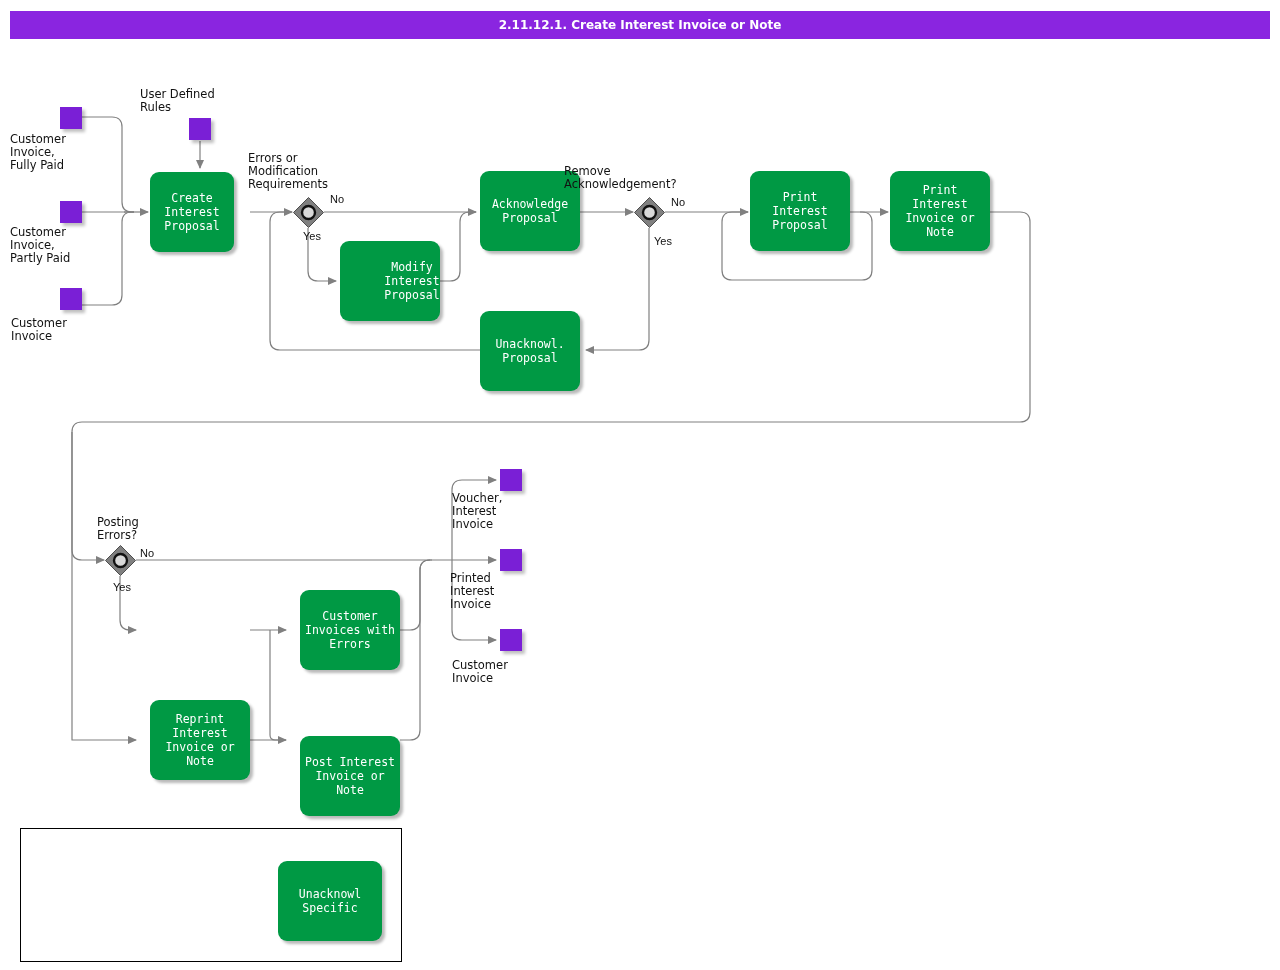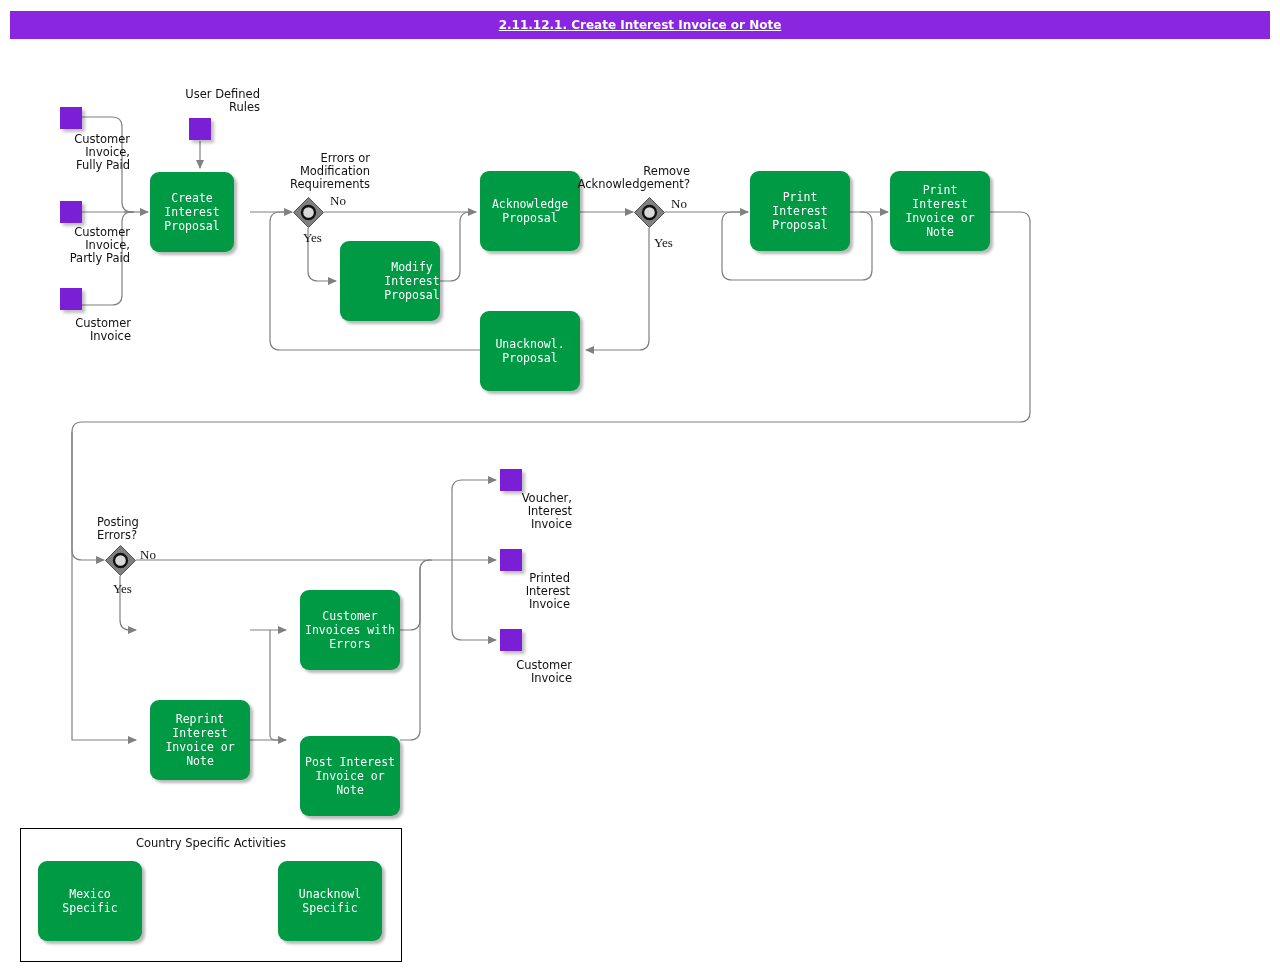--- a/index.html
+++ b/index.html
@@ -25,21 +25,20 @@
     width: 1260px;
     height: 28px;
     background: #8A25E0;
     color: #ffffff;
     font-size: 12px;
     font-weight: bold;
     display: flex;
     align-items: center;
     justify-content: center;
     letter-spacing: 0px;
-    text-decoration: underline;
   }
   svg#canvas {
     position: absolute;
     left: 0;
     top: 0;
     width: 1280px;
     height: 970px;
   }
   
   .task {
@@ -67,29 +66,29 @@
     background: #7A1FD6;
     box-shadow: 3px 3px 3px rgba(0,0,0,0.25);
   }
   
   .label {
     position: absolute;
     font-family: "DejaVu Sans", sans-serif;
     font-size: 11.5px;
     line-height: 13px;
     color: #111111;
-    text-align: right;
+    text-align: left;
     white-space: pre-line;
   }
   .label.left { text-align: left; }
   
   .branch {
     position: absolute;
-    font-family: Liberation Serif, serif;
-    font-size: 13px;
+    font-family: Liberation Sans, sans-serif;
+    font-size: 11px;
     color: #111111;
     white-space: nowrap;
   }
   
   #group-box {
     position: absolute;
     left: 20px;
     top: 828px;
     width: 382px;
     height: 134px;
@@ -227,21 +226,21 @@
 Requirements</div>
   <div class="branch" style="left:330px; top:193px;">No</div>
   <div class="branch" style="left:303px; top:230px;">Yes</div>
 
   <svg style="position:absolute; left:633px; top:196px;" width="33" height="33" viewBox="0 0 33 33">
     <g transform="translate(1.5,1.5)">
       <path d="M15,0 L30,15 L15,30 L0,15 z" fill="#808080" stroke="#4d4d4d" stroke-width="1"></path>
       <circle cx="15" cy="15" r="6.5" fill="#d9d9d9" stroke="#111111" stroke-width="2.4"></circle>
     </g>
   </svg>
-  <div class="label" style="left:548px; top:165px; width:142px;">Remove
+  <div class="label" style="left:564px; top:165px; width:142px;">Remove
 Acknowledgement?</div>
   <div class="branch" style="left:671px; top:196px;">No</div>
   <div class="branch" style="left:654px; top:235px;">Yes</div>
 
   <svg style="position:absolute; left:104px; top:544px;" width="33" height="33" viewBox="0 0 33 33">
     <g transform="translate(1.5,1.5)">
       <path d="M15,0 L30,15 L15,30 L0,15 z" fill="#808080" stroke="#4d4d4d" stroke-width="1"></path>
       <circle cx="15" cy="15" r="6.5" fill="#d9d9d9" stroke="#111111" stroke-width="2.4"></circle>
     </g>
   </svg>
@@ -269,18 +268,16 @@
   <div class="dataobj" style="left:500px; top:549px;"></div>
   <div class="label" style="left:450px; top:572px; width:120px;">Printed
 Interest
 Invoice</div>
 
   <div class="dataobj" style="left:500px; top:629px;"></div>
   <div class="label" style="left:452px; top:659px; width:120px;">Customer
 Invoice</div>
 
   <div id="group-box"></div>
-  <div id="group-title">Country Specific Activities</div>
-
-  <div class="task" style="left:38px; top:861px; width:104px; height:80px;">Mexico Specific</div>
+
   <div class="task" style="left:278px; top:861px; width:104px; height:80px;">Unacknowl Specific</div>
 
 </div>
 
 </body></html>

